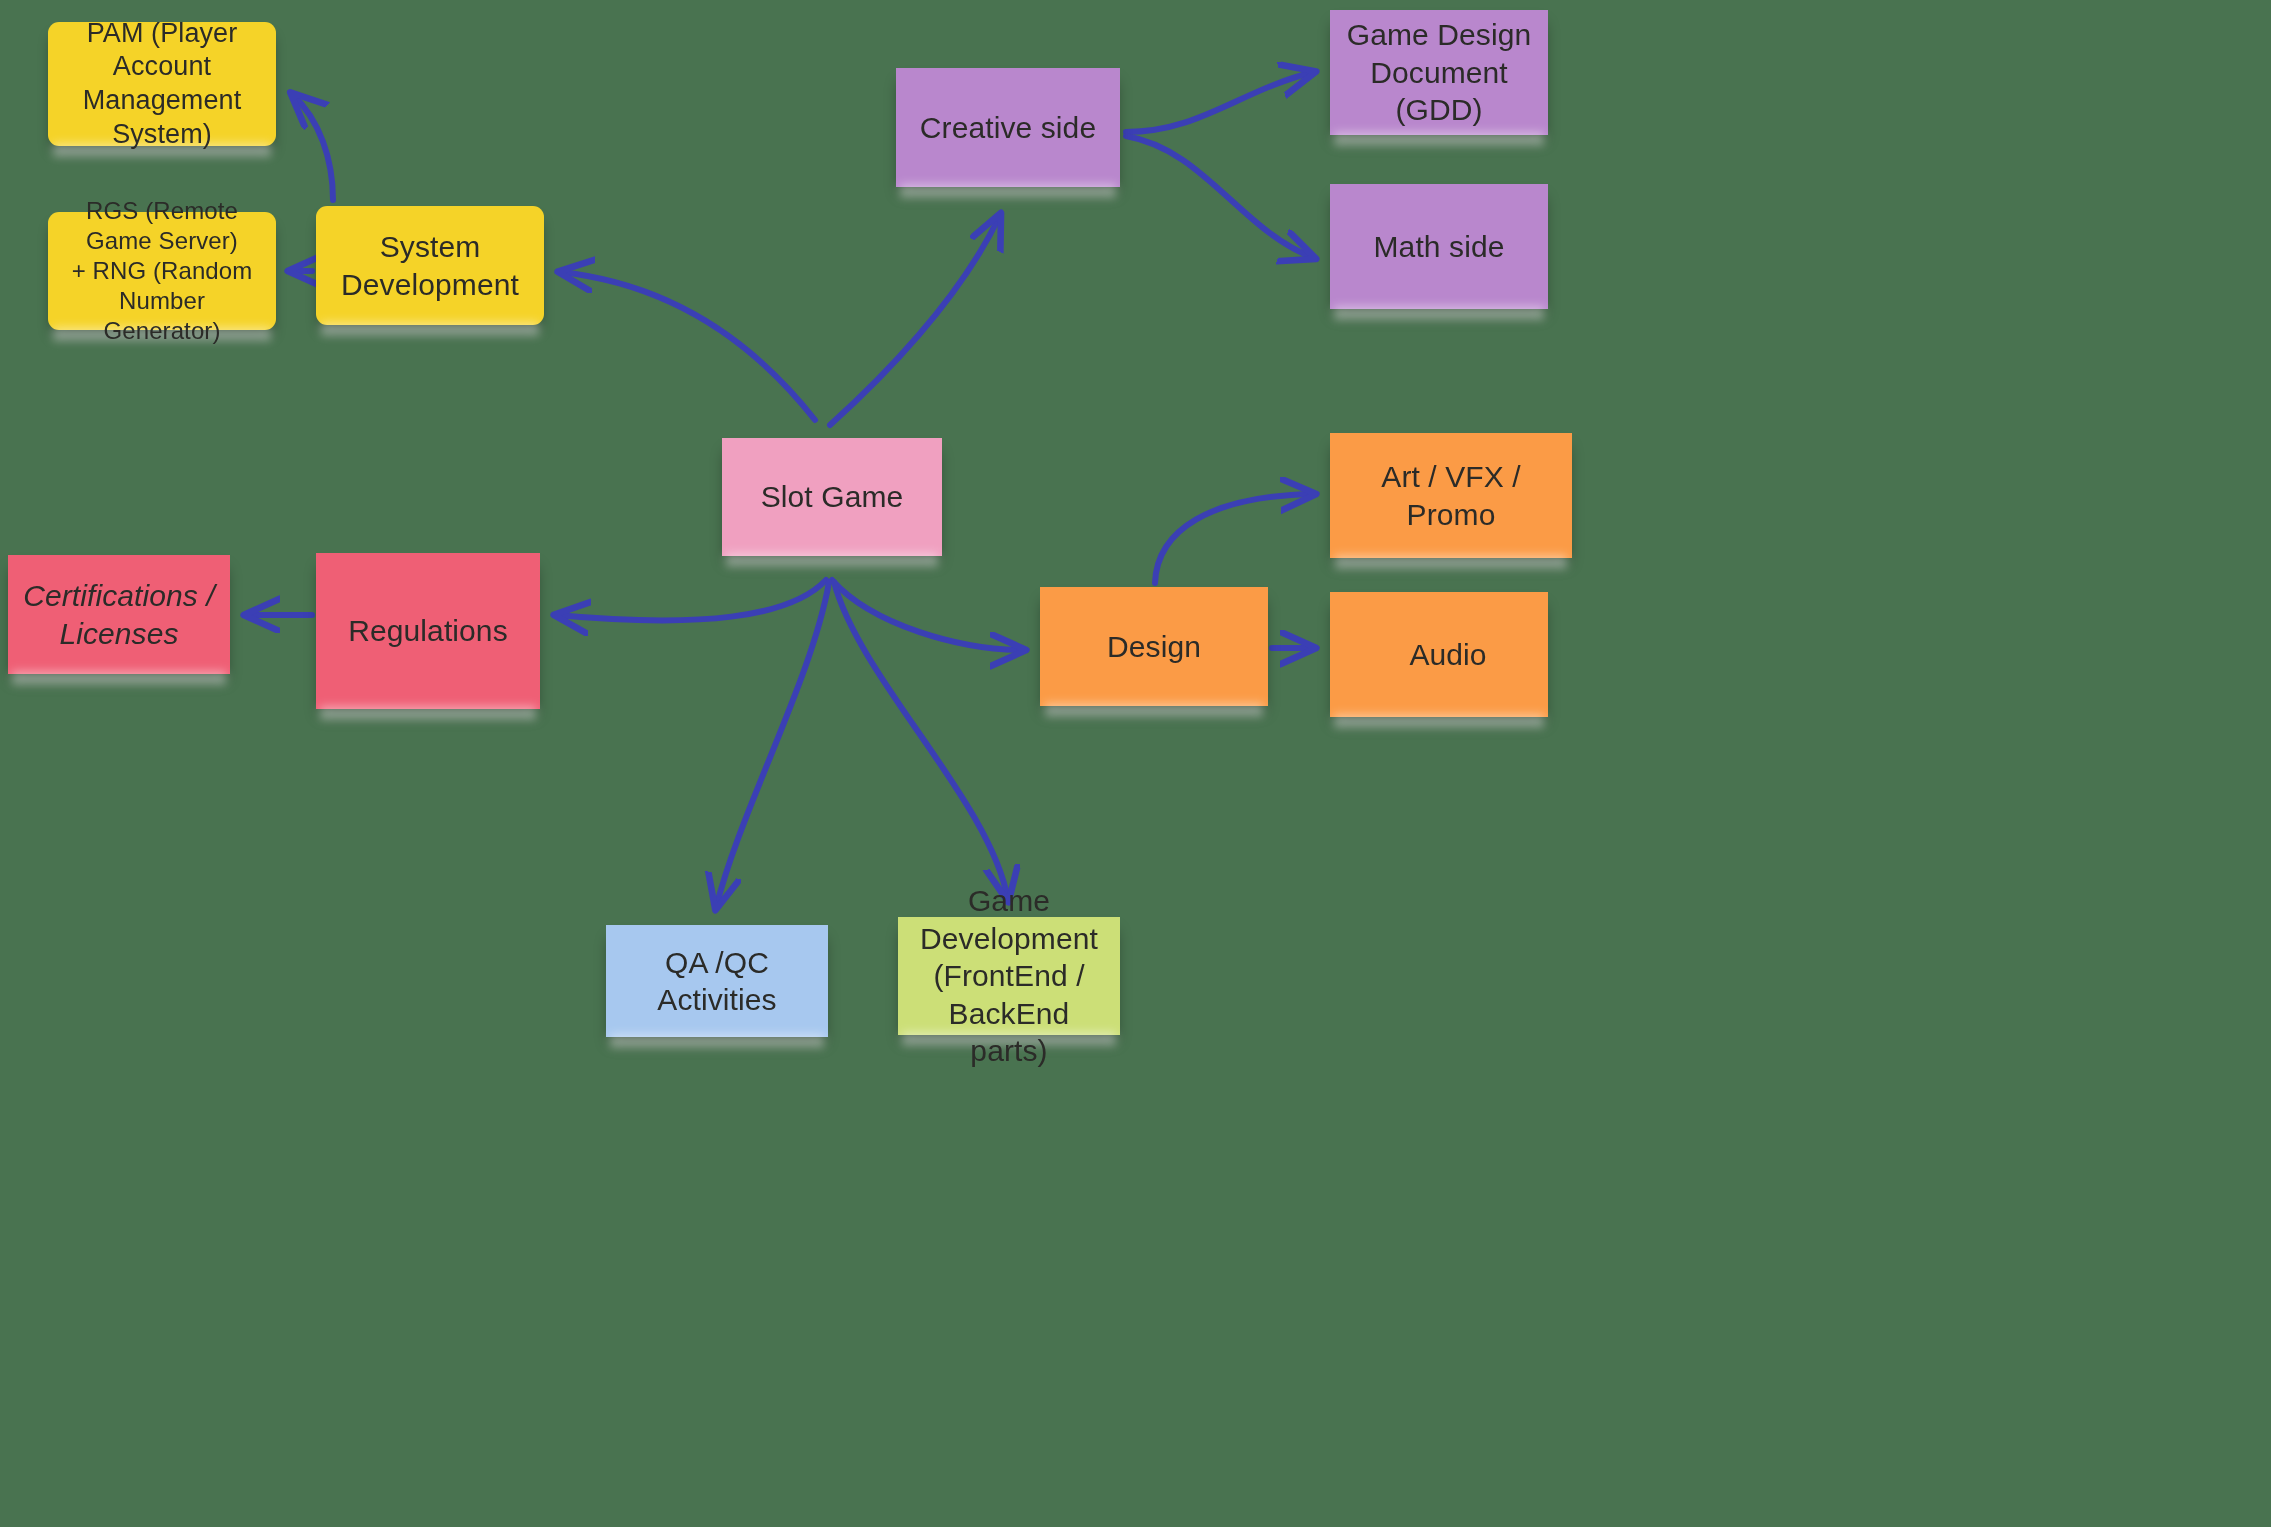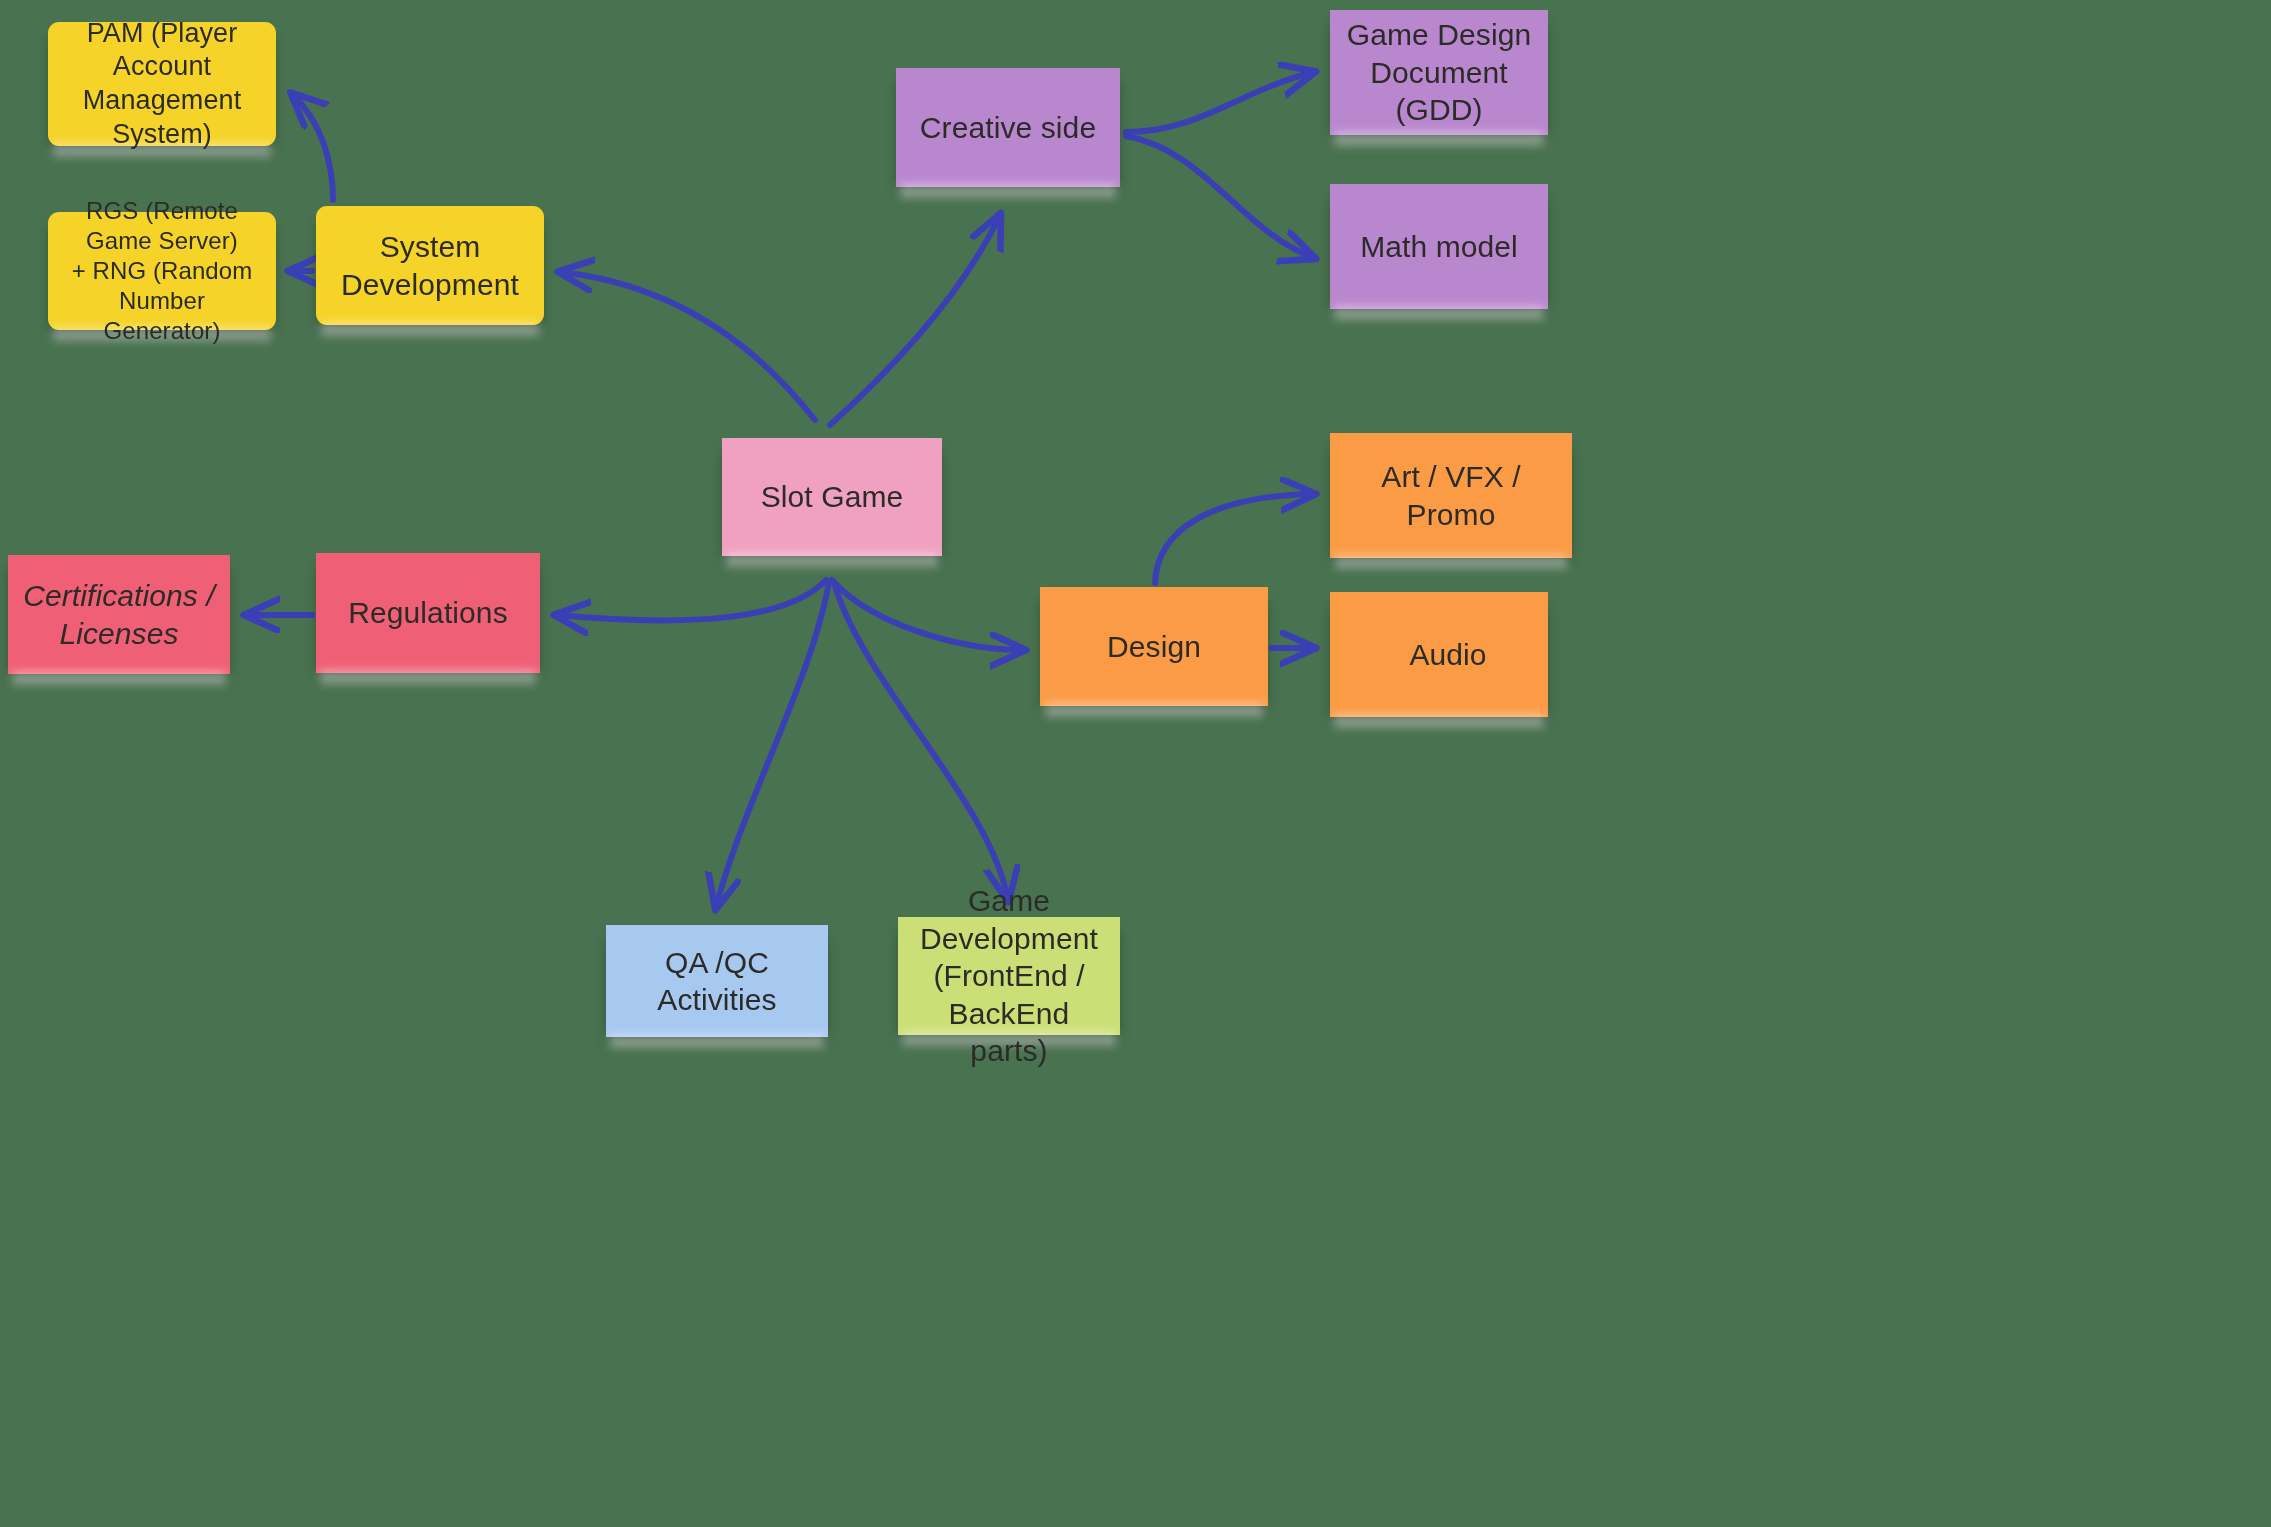--- a/index.html
+++ b/index.html
@@ -128,33 +128,33 @@
   <div class="note c-purple fs-30" style="left: 896px; top: 68px; width: 224px; height: 119px; background: rgb(185, 135, 205);">
     <span class="label">Creative side</span>
   </div>
 
   <div class="note c-purple fs-30" style="left: 1330px; top: 10px; width: 218px; height: 125px; background: rgb(185, 135, 205);">
     <span class="label">Game Design
 Document (GDD)</span>
   </div>
 
   <div class="note c-purple fs-30" style="left: 1330px; top: 184px; width: 218px; height: 125px; background: rgb(185, 135, 205);">
-    <span class="label">Math model</span>
+    <span class="label">Math side</span>
   </div>
 
   <div class="note c-pink fs-30" style="left: 722px; top: 438px; width: 220px; height: 118px; background: rgb(240, 160, 192);">
     <span class="label">Slot Game</span>
   </div>
 
   <div class="note c-red fs-30" style="left: 8px; top: 555px; width: 222px; height: 119px; background: rgb(239, 95, 117); font-style: italic;">
     <span class="label">Certifications /
 Licenses</span>
   </div>
 
-  <div class="note c-red fs-30" style="left: 316px; top: 553px; width: 224px; height: 120px; background: rgb(239, 95, 117);">
+  <div class="note c-red fs-30" style="left: 316px; top: 553px; width: 224px; height: 156px; background: rgb(239, 95, 117);">
     <span class="label">Regulations</span>
   </div>
 
   <div class="note c-orange fs-30" style="left: 1040px; top: 587px; width: 228px; height: 119px; background: rgb(251, 155, 70);">
     <span class="label">Design</span>
   </div>
 
   <div class="note c-orange fs-30" style="left: 1330px; top: 433px; width: 242px; height: 125px; background: rgb(251, 155, 70);">
     <span class="label">Art / VFX / Promo</span>
   </div>

